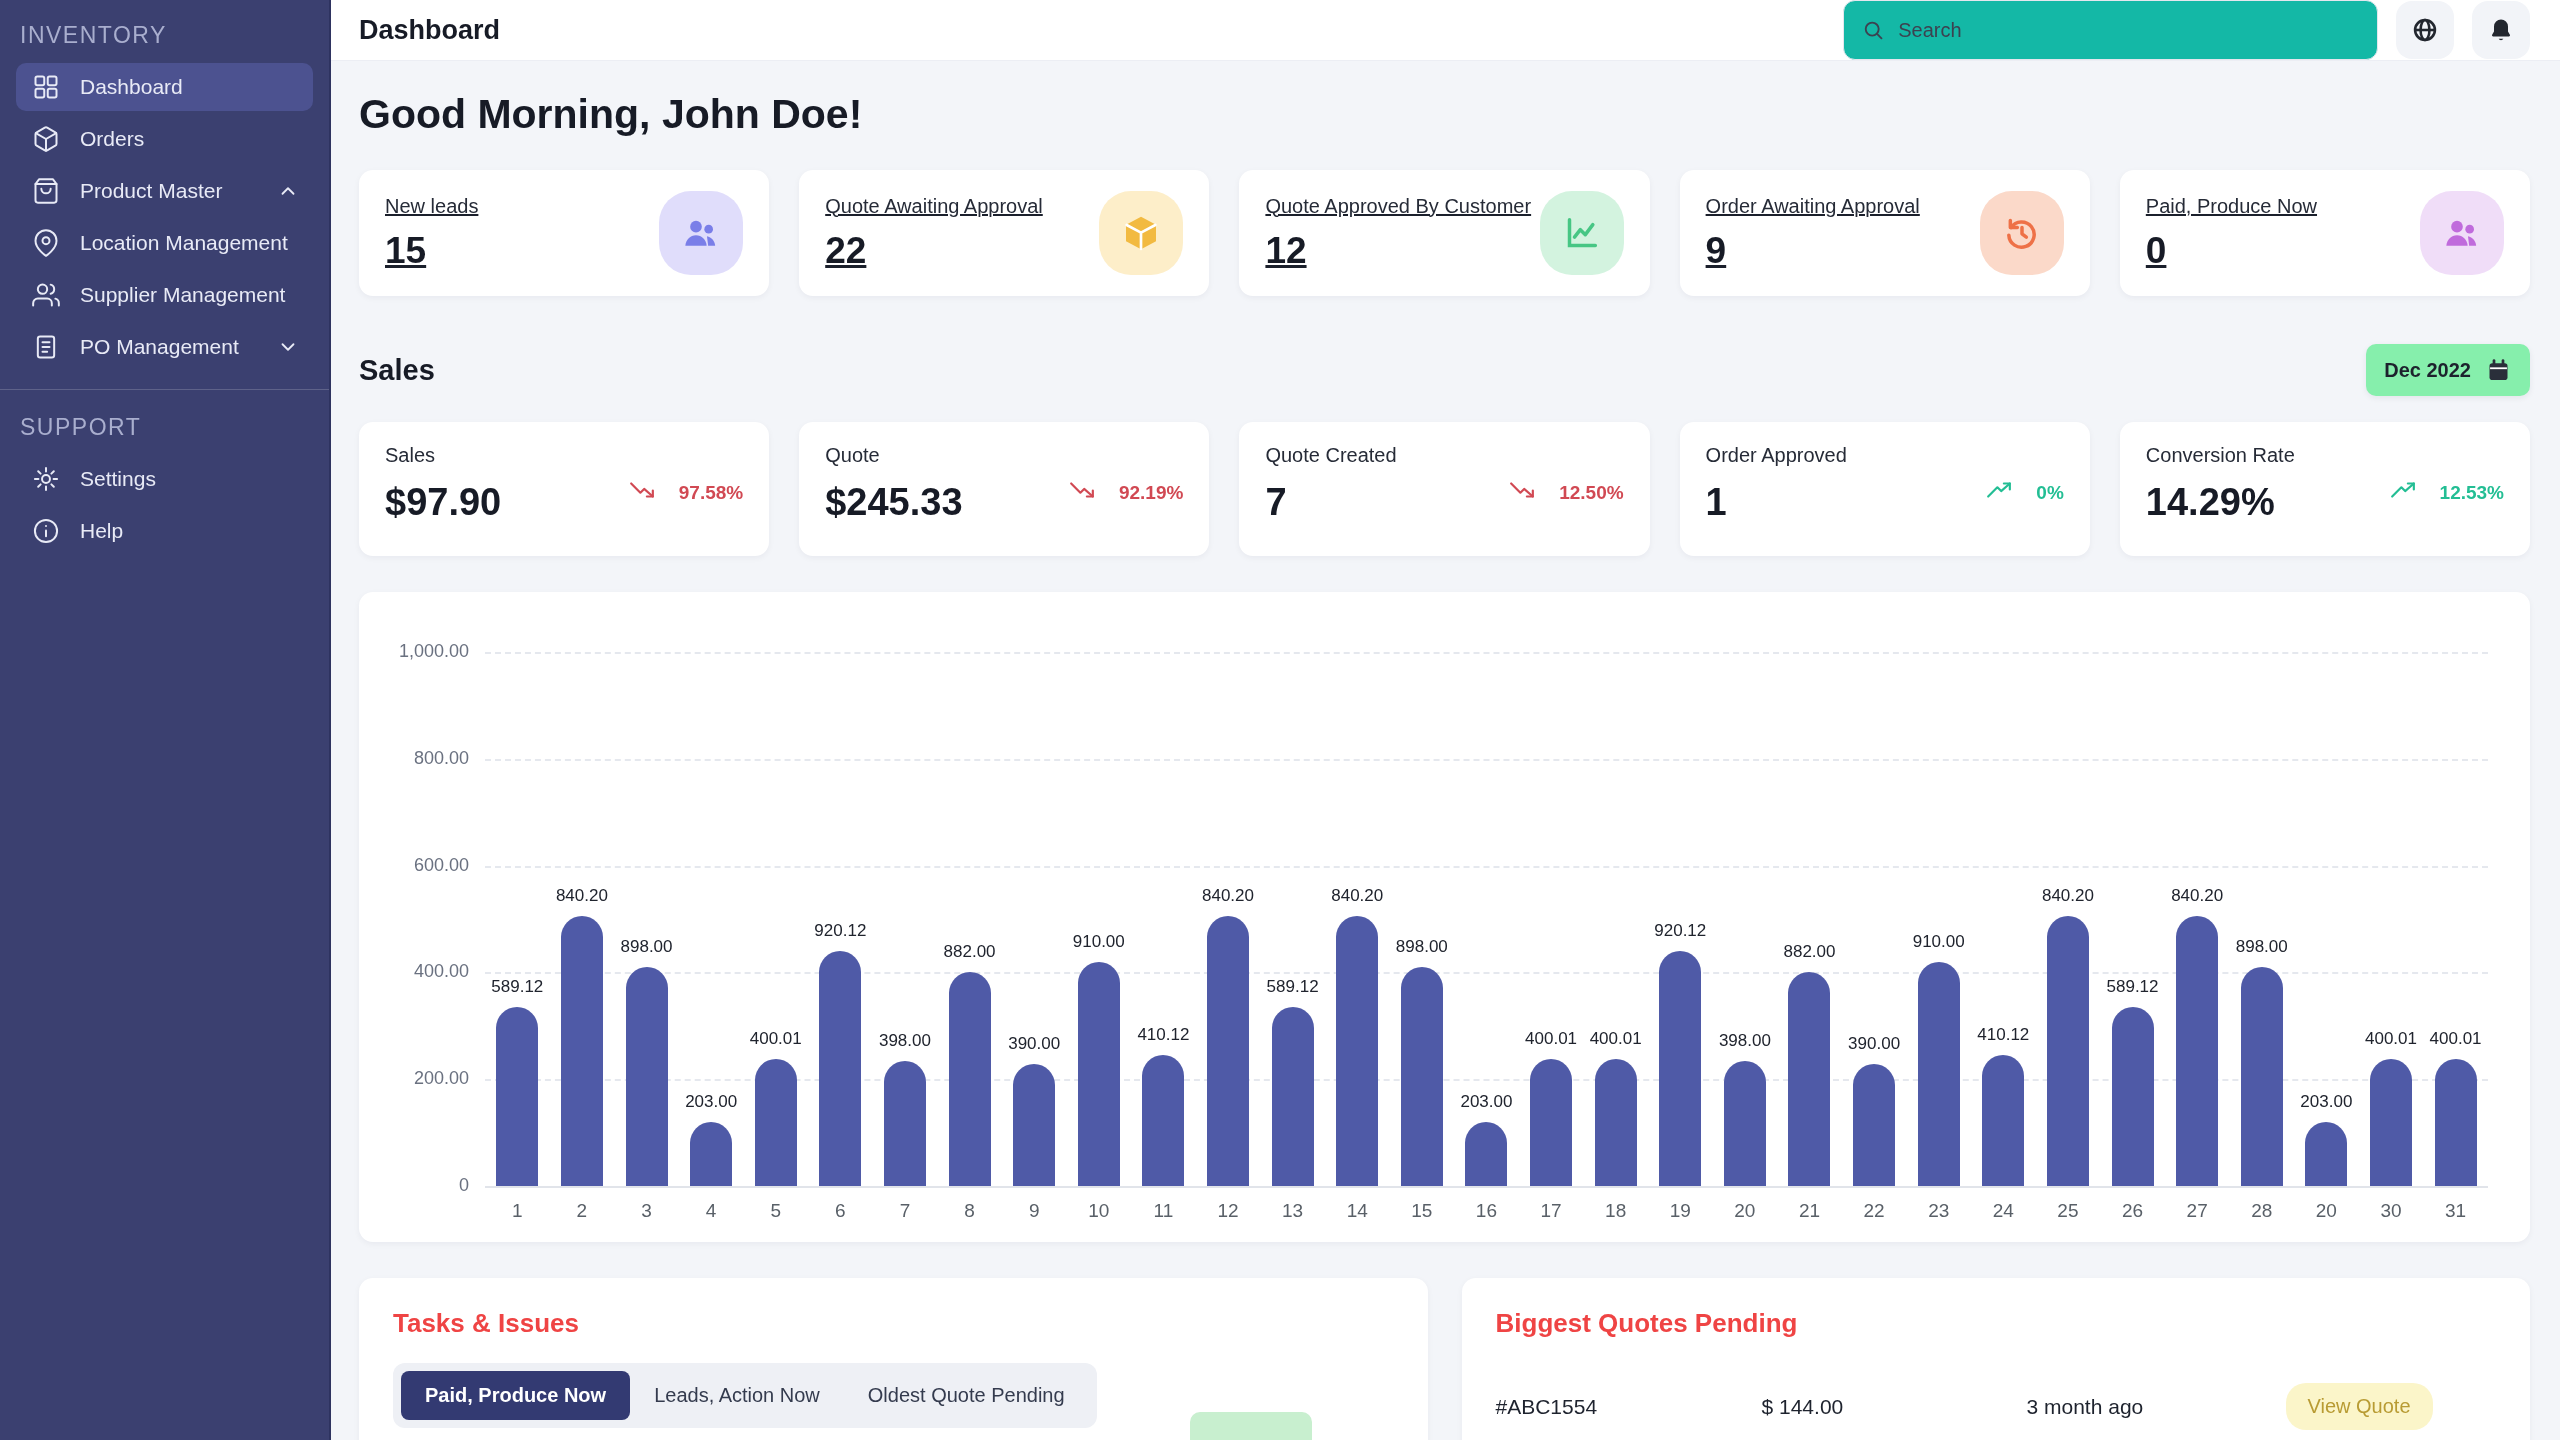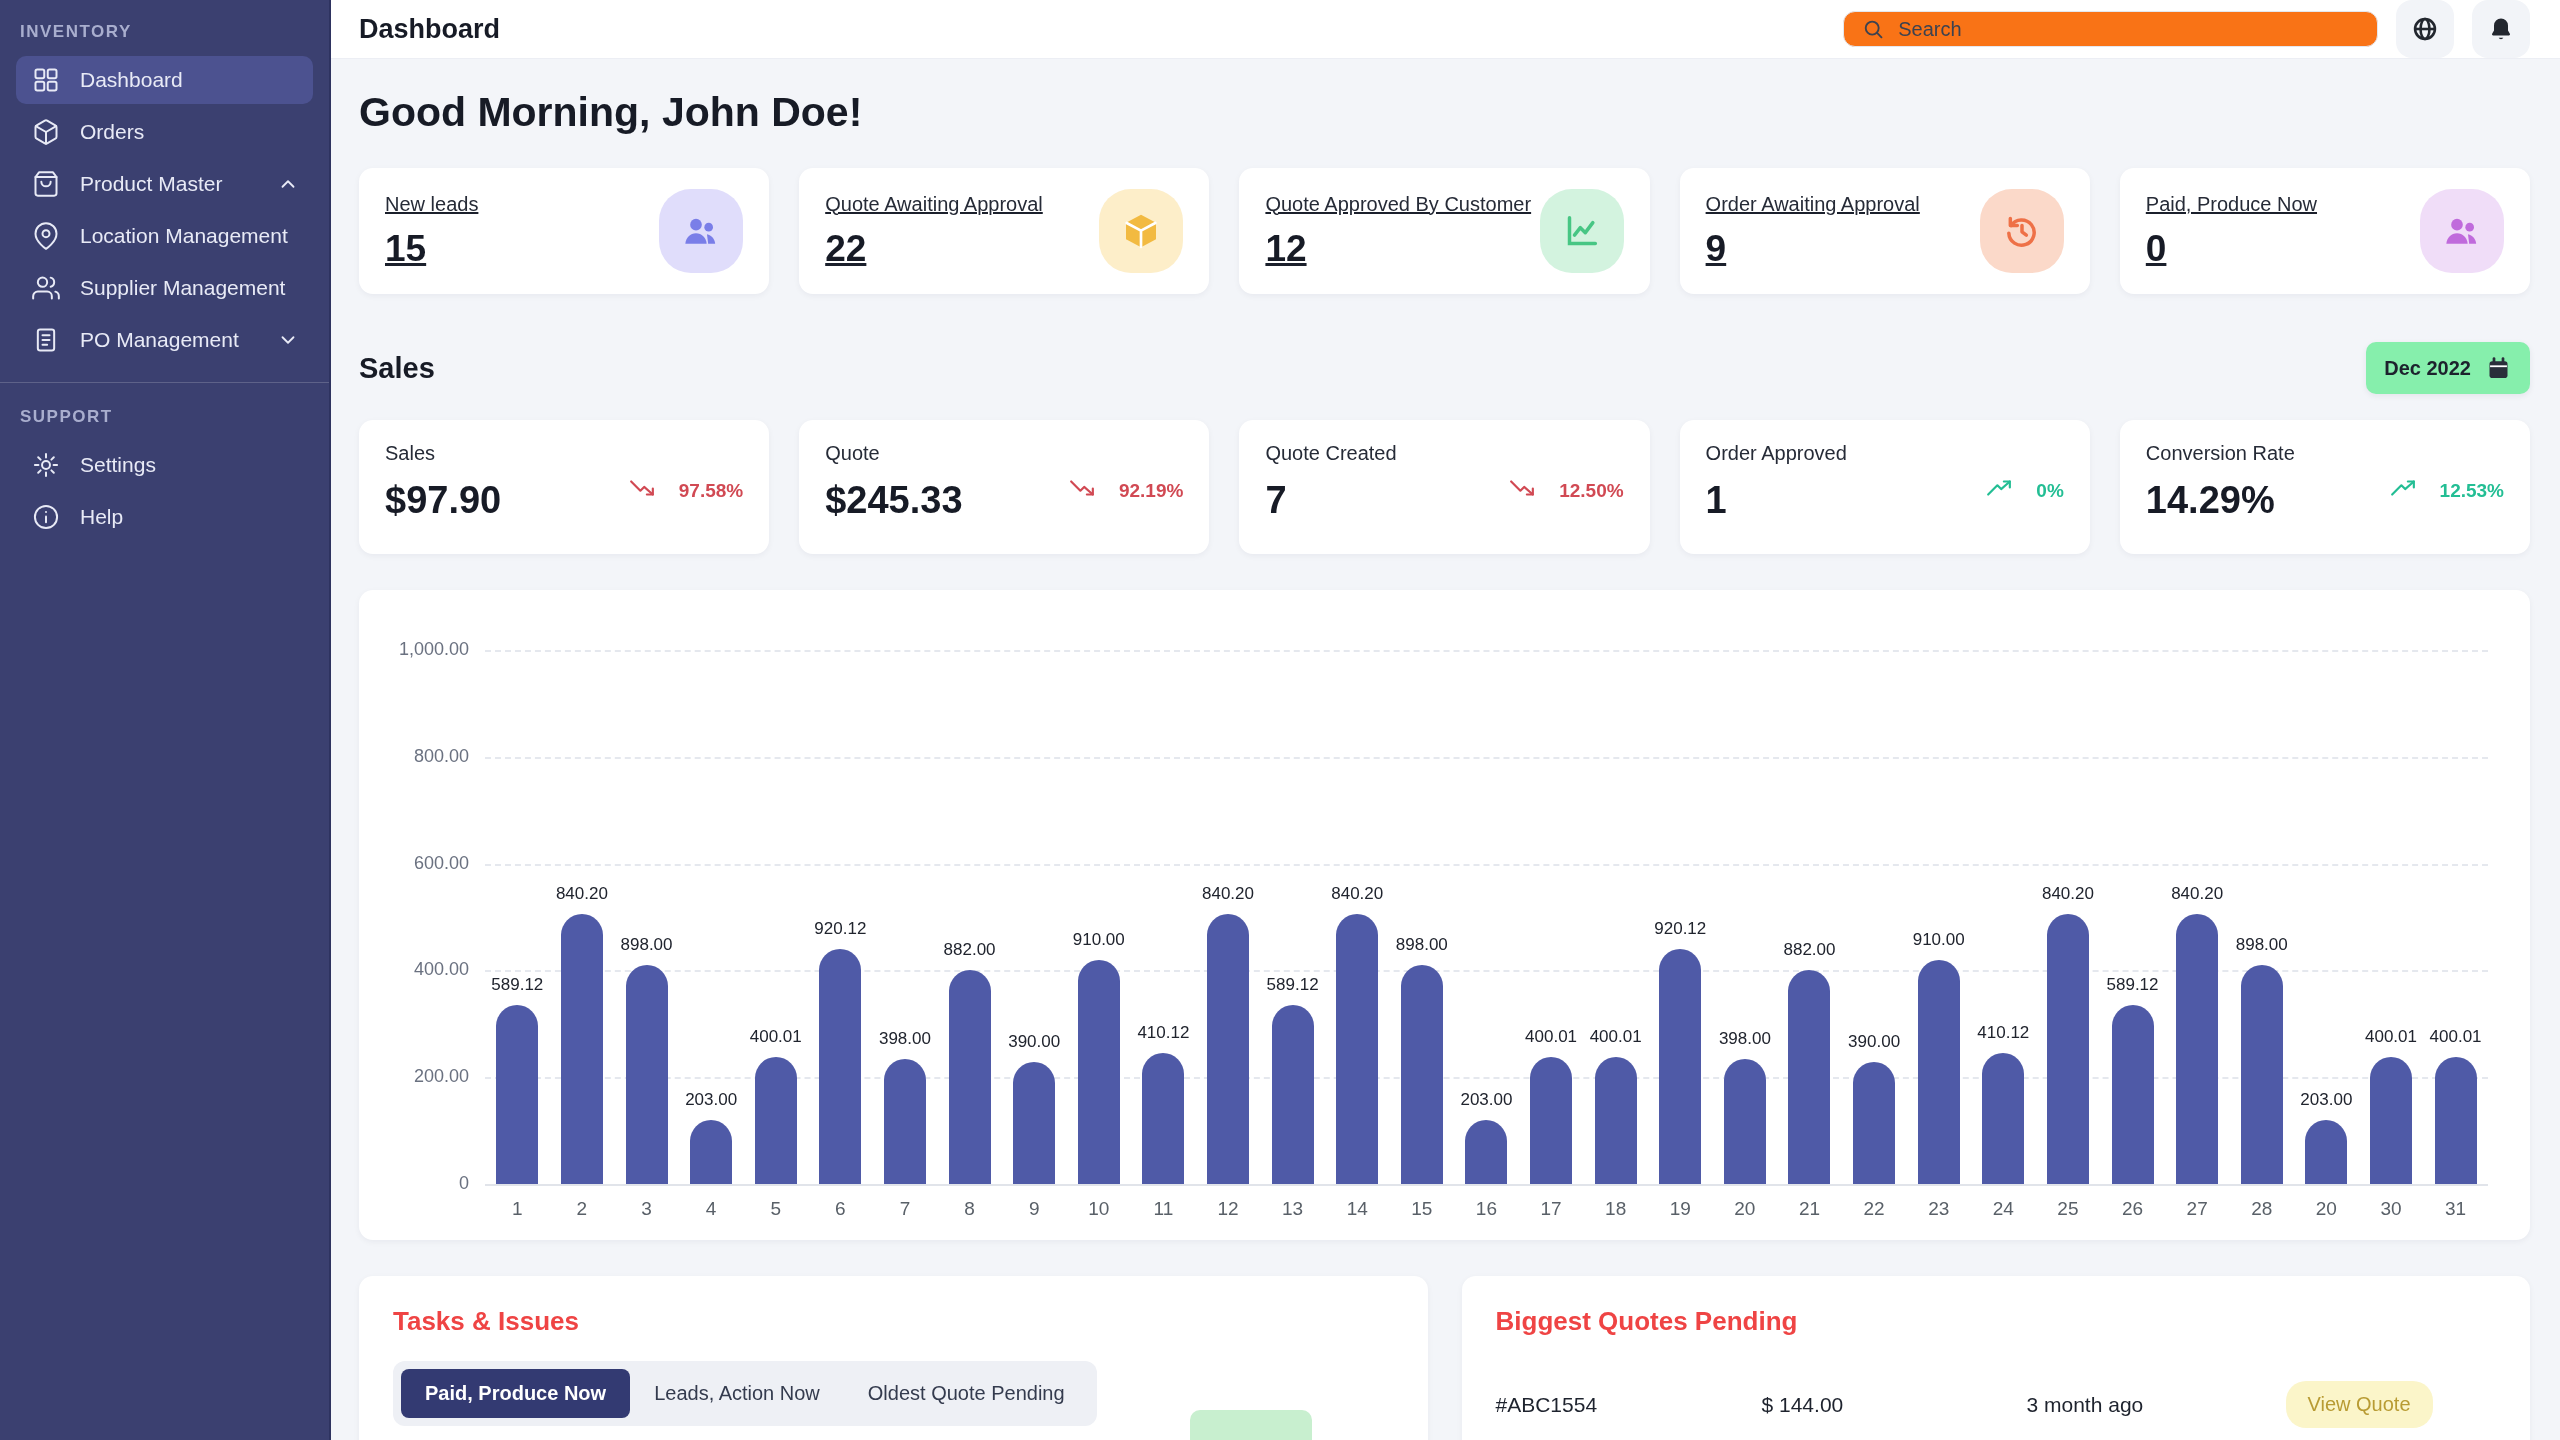--- a/index.html
+++ b/index.html
@@ -3,39 +3,39 @@
 <meta charset="utf-8">
 <style>
   * { margin:0; padding:0; box-sizing:border-box; }
   html,body { width:2560px; height:1440px; overflow:hidden; background:#F3F5F9;
               font-family:"Liberation Sans", sans-serif; color:#1B202C; }
   .app { display:flex; width:2560px; height:1440px; }
 
   
   .sidebar { width:331px; min-width:331px; height:1440px; background:#3B4070;
              border-right:2px solid #2E3360; padding-top:14px; }
-  .side-section-label { color:#A9AECE; font-size:17px; letter-spacing:1.5px; font-weight:700;
+  .side-section-label { color:#A9AECE; font-size:23px; letter-spacing:1.5px; font-weight:400;
                         padding:8px 0 10px 20px; }
   .side-item { display:flex; align-items:center; gap:20px; height:48px; margin:4px 16px;
                padding:0 14px 0 16px; border-radius:10px; color:#E8EAF6; font-size:21px;
                cursor:pointer; }
   .side-item.active { background:#4C5290; }
   .side-item .s-icon { width:28px; height:28px; display:flex; align-items:center; }
   .side-item .s-icon svg { width:28px; height:28px; }
   .side-item .chev { margin-left:auto; display:flex; }
   .side-item .chev svg { width:22px; height:22px; }
   .side-divider { border-top:1px solid rgba(255,255,255,0.18); margin:18px 0 16px 0; }
 
   
   .main { flex:1; display:flex; flex-direction:column; }
   .topbar { height:88px; background:#FFFFFF; border-bottom:1px solid #ECEEF4;
             display:flex; align-items:center; padding:0 30px 0 28px; }
   .topbar-title { font-size:27px; font-weight:700; color:#171B26; }
   .topbar-right { margin-left:auto; display:flex; align-items:center; gap:18px; }
-  .searchbox { width:535px; height:36px; background:#f97316; border:1px solid #E4E7EE;
+  .searchbox { width:535px; height:60px; background:#14b8a6; border:1px solid #E4E7EE;
                border-radius:12px; display:flex; align-items:center; gap:14px; padding:0 18px;margin-left:8px; }
   .searchbox svg { width:24px; height:24px; color:#3C4250; }
   .searchbox input { border:none; outline:none; background:transparent; font-size:20px;
                      color:#2A2F3B; width:100%; font-family:"Liberation Sans", sans-serif; }
   .searchbox input::placeholder { color:#3C4250; opacity:1; }
   .iconbtn { width:58px; height:58px; border:none; background:#F2F4F8; border-radius:16px;
              display:flex; align-items:center; justify-content:center; cursor:pointer; color:#23272F; }
   .iconbtn svg { width:28px; height:28px; }
 
   

